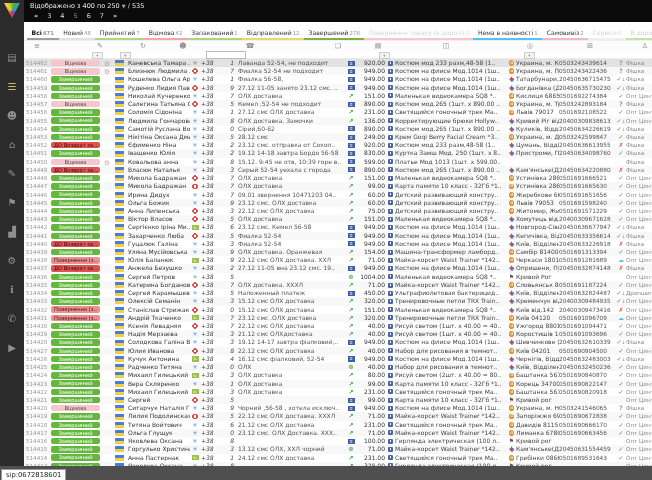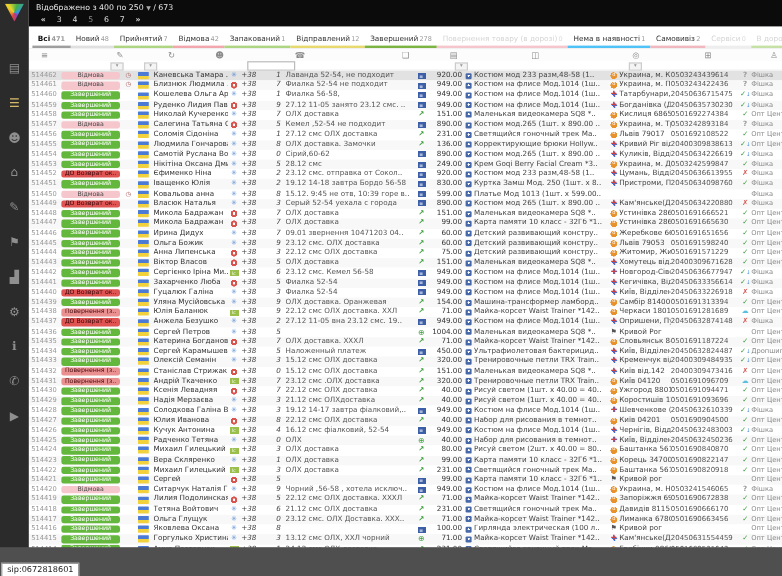--- a/index.html
+++ b/index.html
@@ -82,21 +82,21 @@
   .tr{width:57px;color:#555;font-size:5.8px;}
   .ts{width:10px;text-align:center;font-size:6px;}
   .ts-q{color:#999;font-weight:bold;}
   .ts-v{color:#3a9e3a;font-weight:bold;}
   .ts-vd{color:#3a9e3a;font-weight:bold;}
   .ts-vd::after{content:'↓';color:#4a90d9;font-size:4.5px;font-weight:normal;}
   .ts-x{color:#d9534f;font-weight:bold;}
   .ts-c{color:#5bc0de;}
   .sh{flex:1;color:#888;font-size:5.6px;}
   
-  .footer{position:absolute;left:0;right:0;bottom:0;height:24px;background:#4f4f4f;z-index:5;}
+  .footer{position:absolute;left:0;right:0;bottom:0;height:14px;background:#4f4f4f;z-index:5;}
   .sip{position:absolute;left:1px;bottom:0;background:#fff;border:1px solid #999;border-bottom:none;
        font-size:6.8px;line-height:10px;height:10px;padding:0 4px;color:#222;}
 </style>
 </head>
 <body>
 
 <div class="app">
   <div class="logo"></div>
   <aside class="sidebar">
     <div class="sb-items" id="sb-items">
@@ -111,21 +111,21 @@
         <div class="sb-ic">ℹ</div>
         <div class="sb-ic">✆</div>
         <div class="sb-ic">▶</div>
       </div>
   </aside>
 
   <div class="topbar">
     <div class="range">
       <span>Відображено з 400 по 250</span>
       <span class="caret">▼</span>
-      <span>/ 673</span>
+      <span>/ 535</span>
     </div>
     <div class="pager" id="pager">
         <span class="skip">«</span>
         <span class="pg">3</span>
         <span class="pg">4</span>
         <span class="pg cur">5</span>
         <span class="pg">6</span>
         <span class="pg">7</span>
         <span class="skip">»</span>
       </div>

